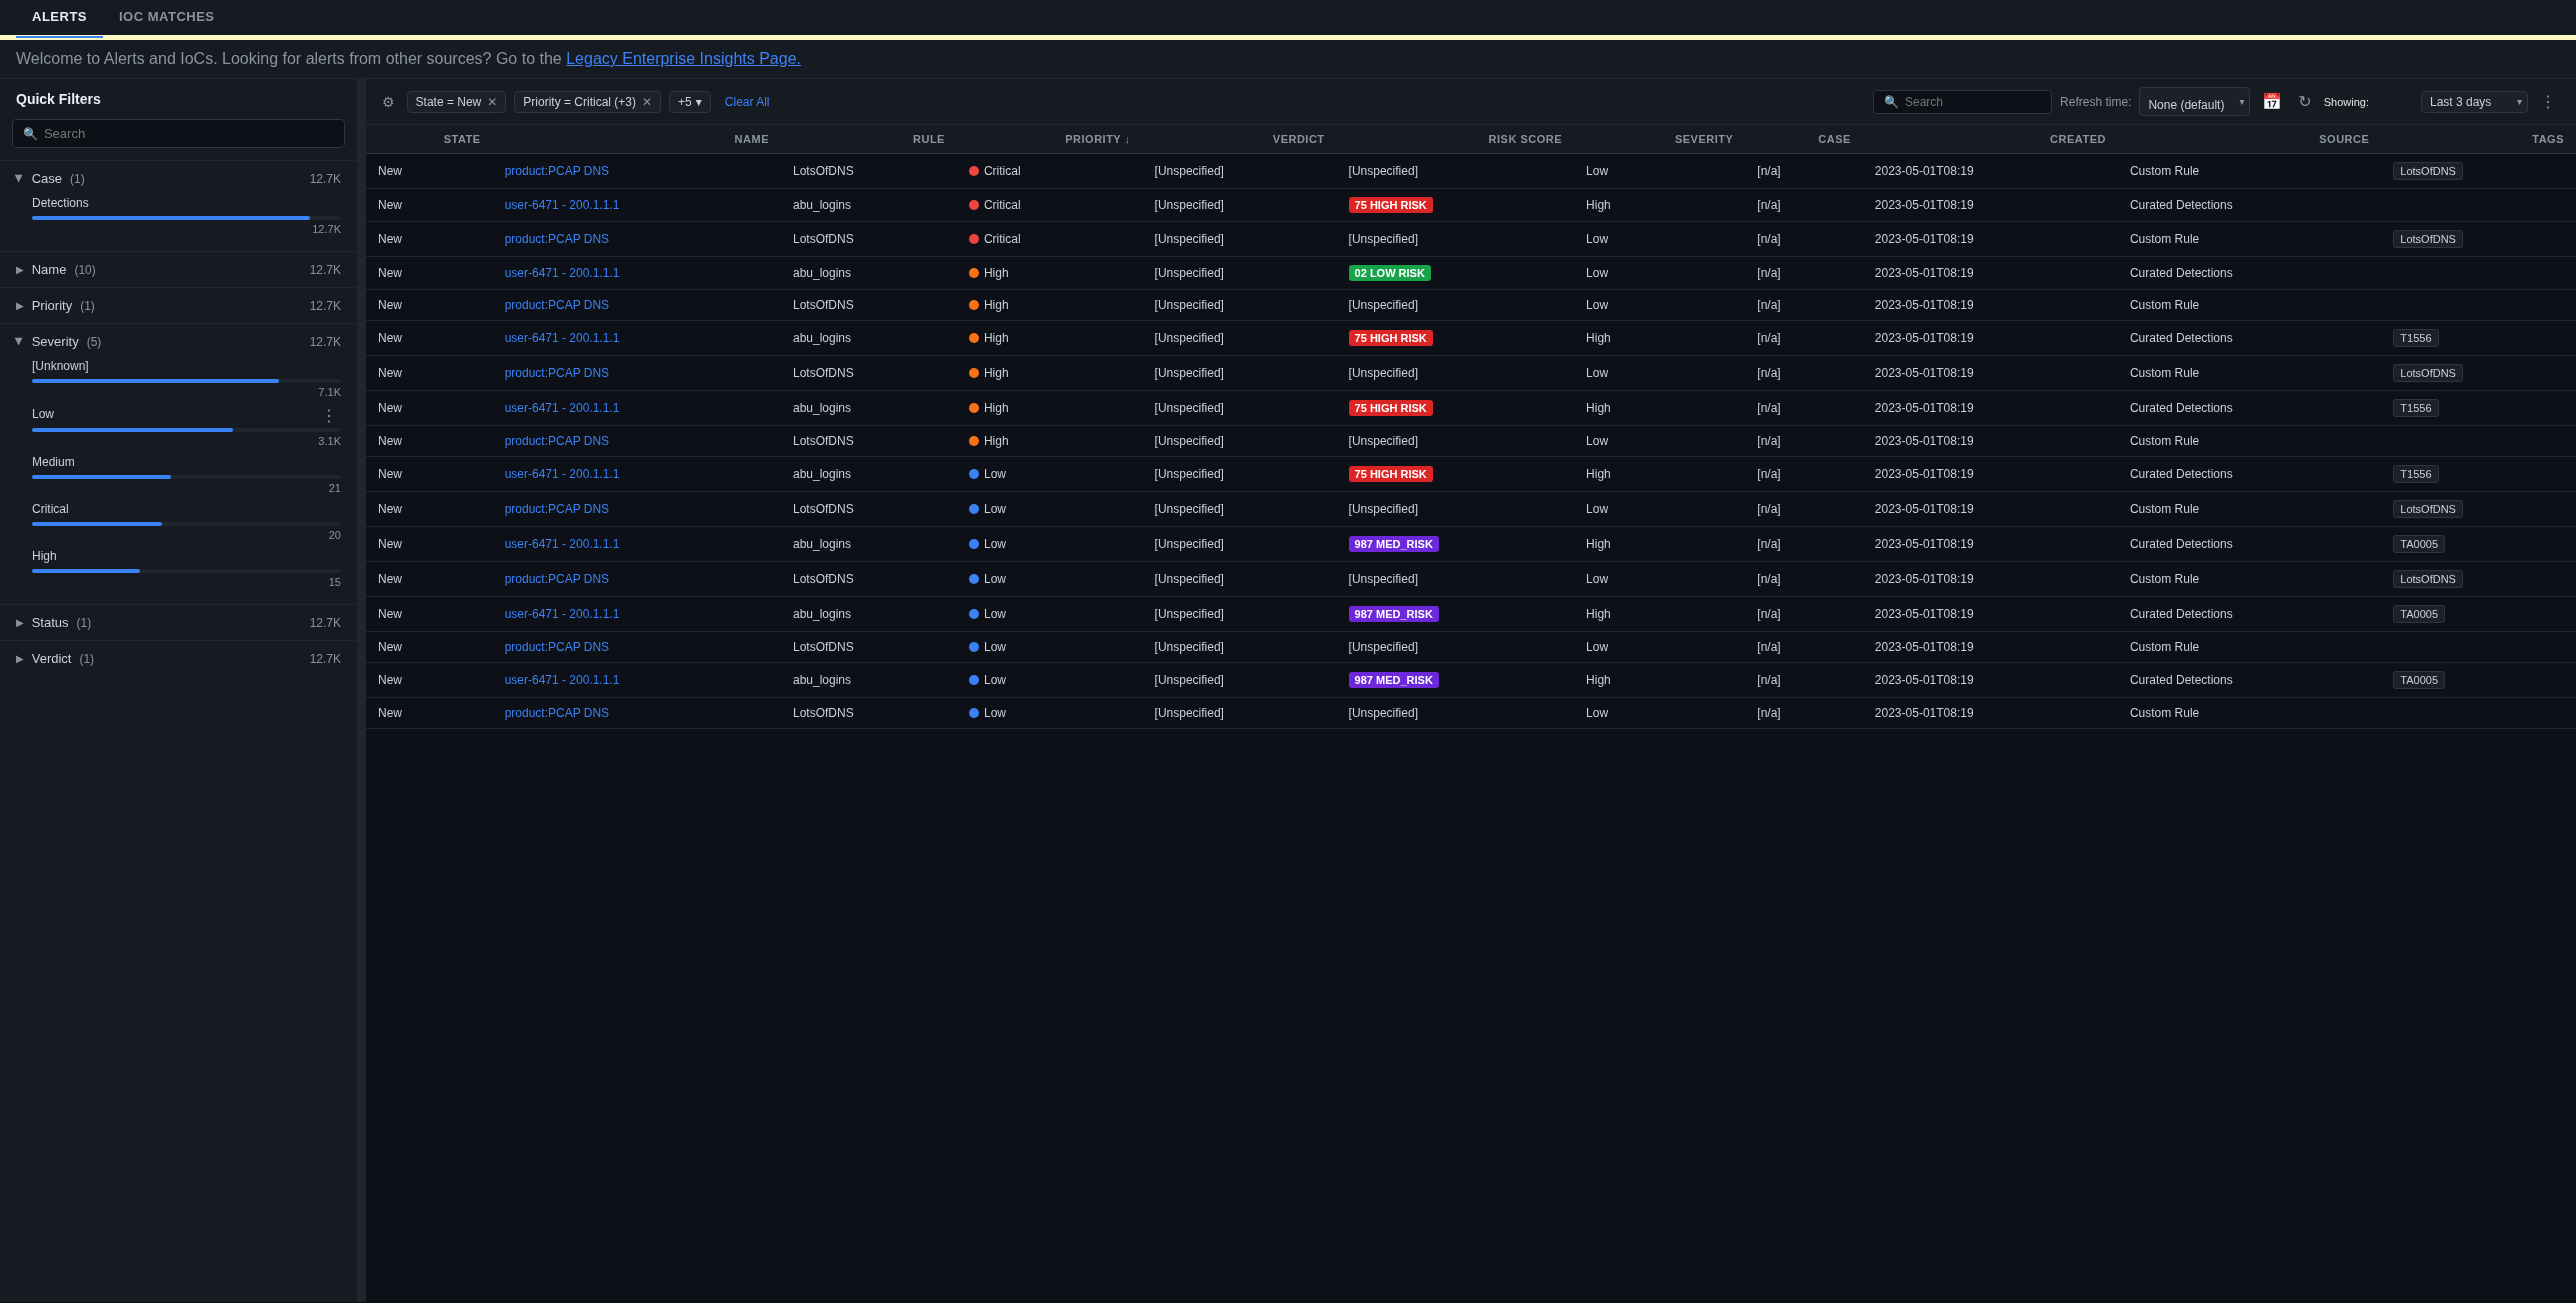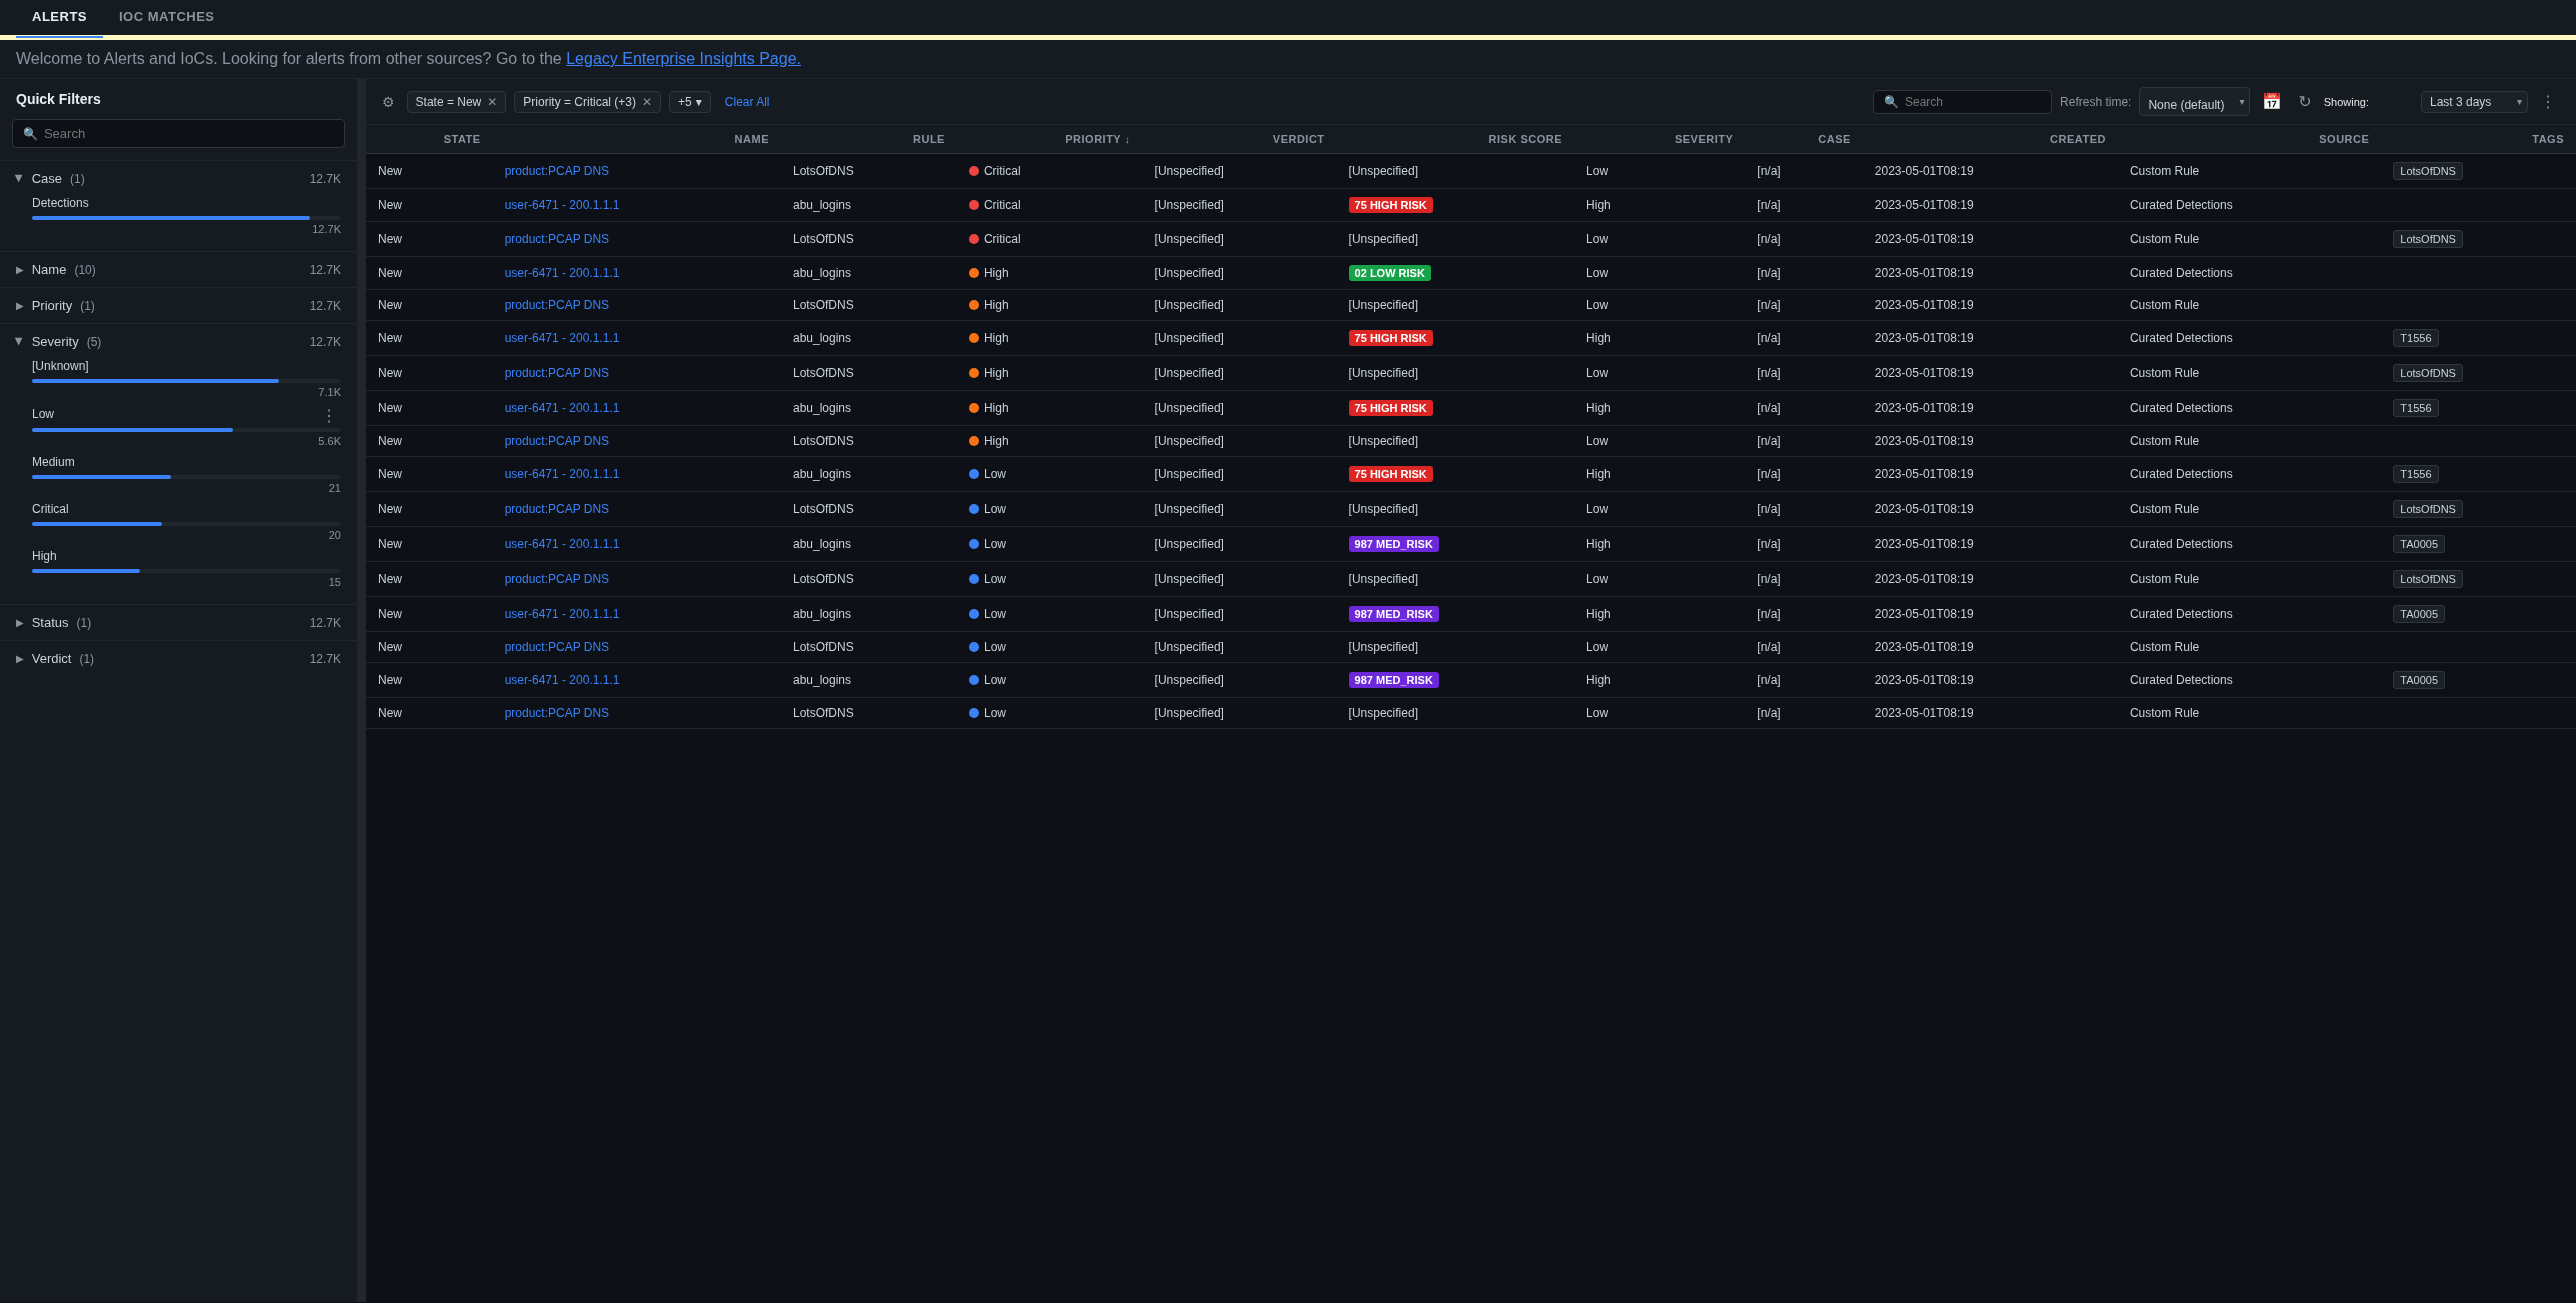--- a/index.html
+++ b/index.html
@@ -536,21 +536,21 @@
         <div class="filter-item">
           <div class="filter-item-row">
             <span class="filter-item-label">Low</span>
             <span class="filter-more-dots">⋮</span>
           </div>
           <div class="progress-bar-bg">
             <div class="progress-bar-fill" style="width:65%"></div>
           </div>
           <div class="filter-item-row">
             <span></span>
-            <span class="filter-item-value">5.6K</span>
+            <span class="filter-item-value">3.1K</span>
           </div>
         </div>
         <div class="filter-item">
           <div class="filter-item-row">
             <span class="filter-item-label">Medium</span>
           </div>
           <div class="progress-bar-bg">
             <div class="progress-bar-fill" style="width:45%"></div>
           </div>
           <div class="filter-item-row">

